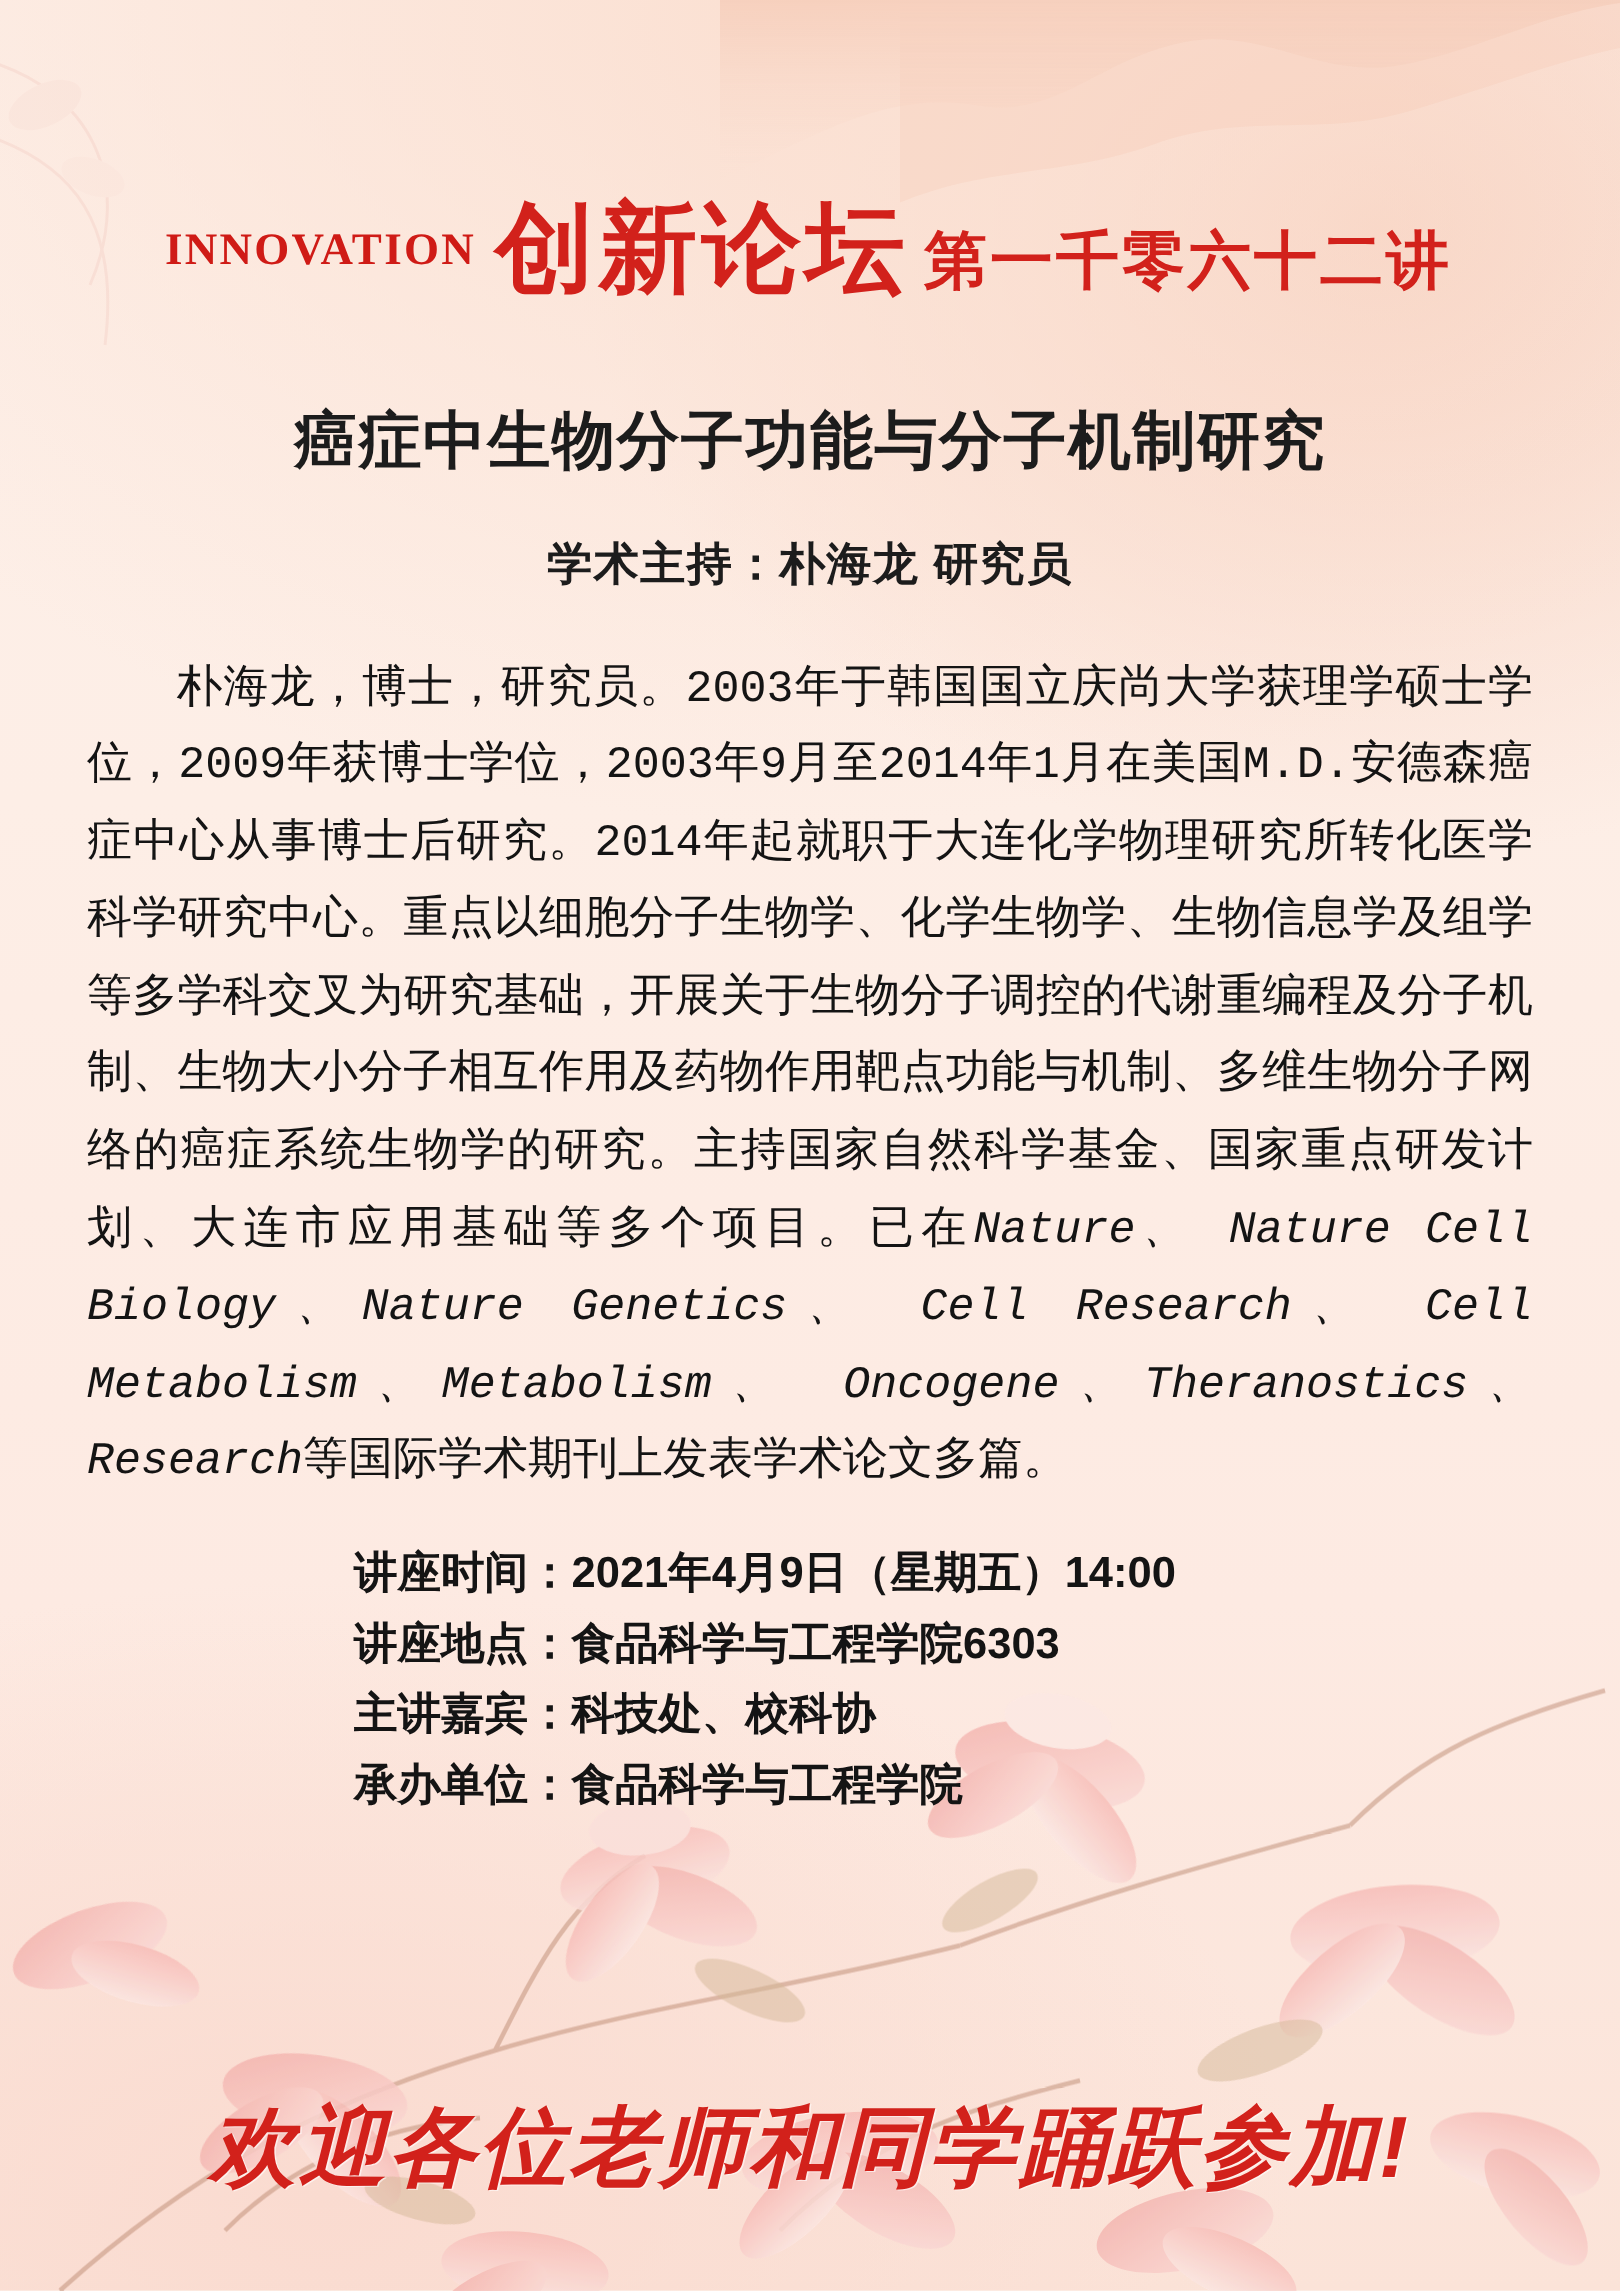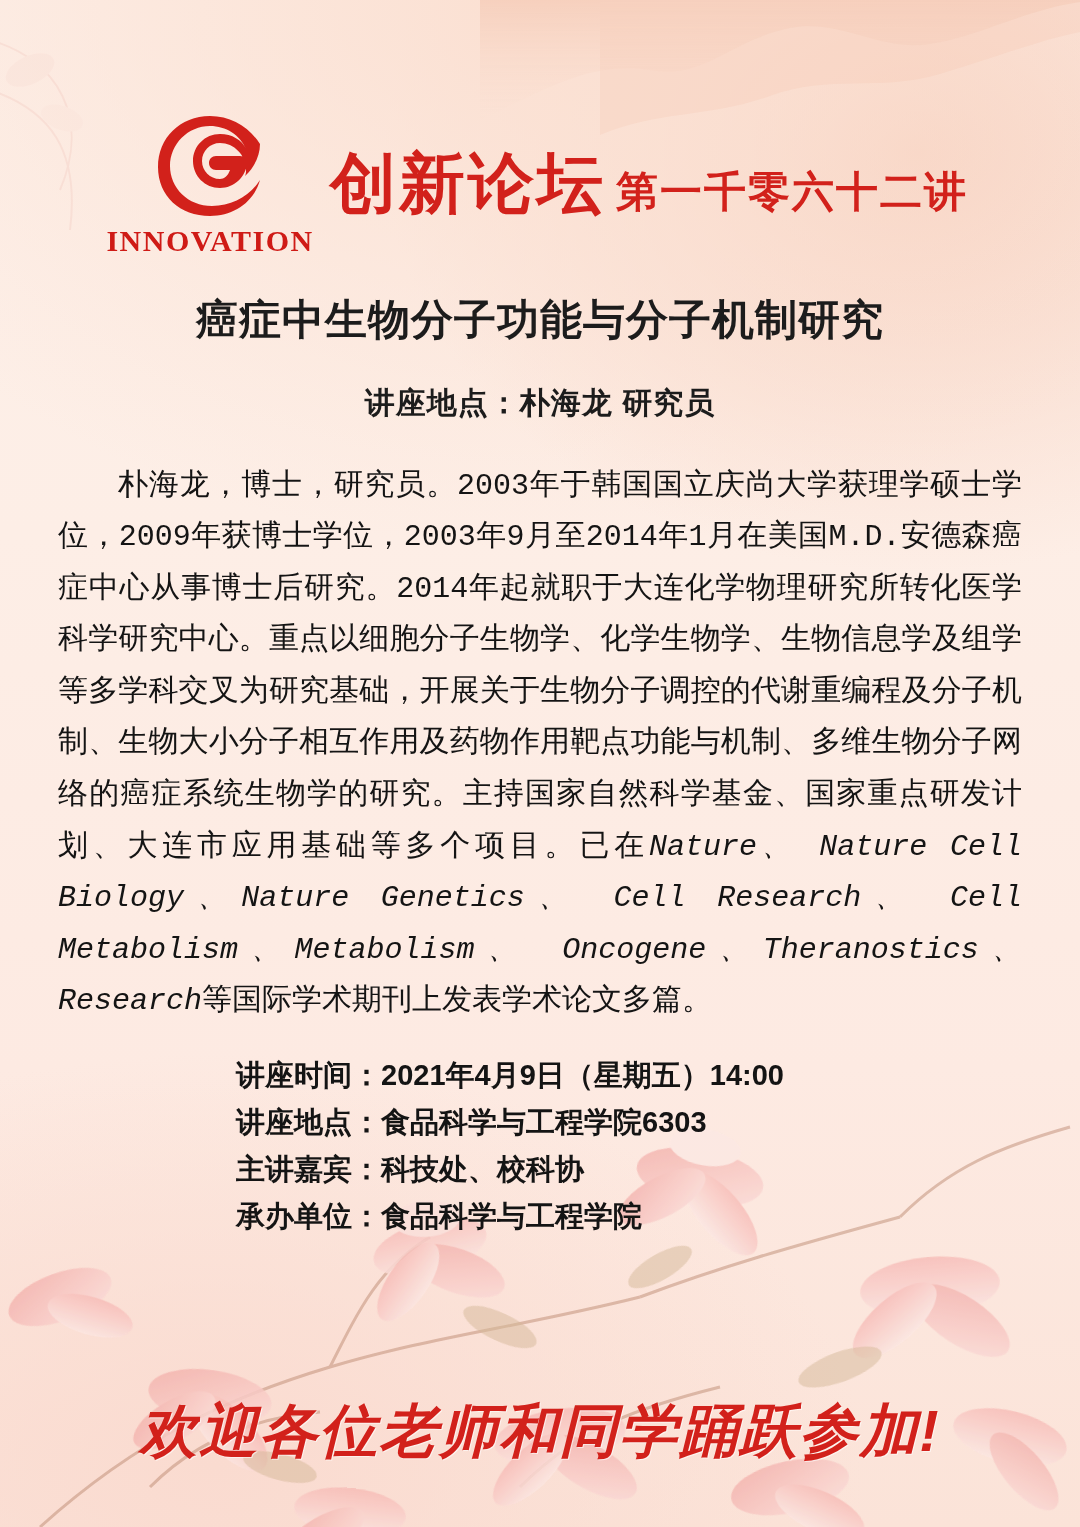--- a/index.html
+++ b/index.html
@@ -60,21 +60,21 @@
   .header {
     display: flex;
     align-items: center;
     padding-top: 110px;
     padding-left: 52px;
   }
   .logo {
     width: 200px;
     flex: 0 0 200px;
     display: flex;
-    flex-direction: column;
+    flex-direction: row;
     align-items: center;
   }
   .logo-mark { width: 120px; height: 112px; }
   .logo-text {
     color: #cf1b16;
     font-family: "Liberation Serif", serif;
     font-size: 30px;
     letter-spacing: 1.5px;
     font-weight: 700;
     margin-top: 2px;
@@ -100,21 +100,21 @@
     letter-spacing: 2px;
     font-family: "Liberation Sans", sans-serif;
     white-space: nowrap;
   }
 
   .lecture-title {
     text-align: center;
     font-size: 42px;
     font-weight: 700;
     color: #1c1c1c;
-    margin-top: 34px;
+    margin-top: 44px;
     letter-spacing: 1px;
     font-family: "Liberation Sans", sans-serif;
   }
 
   .speakers {
     margin-top: 32px;
     text-align: center;
     font-size: 30px;
     color: #1c1c1c;
     line-height: 1.55;
@@ -271,21 +271,21 @@
     </div>
     <div class="title-block">
       <div class="forum-title">创新论坛</div>
       <div class="forum-session">第一千零六十二讲</div>
     </div>
   </div>
 
   <div class="lecture-title">癌症中生物分子功能与分子机制研究</div>
 
   <div class="speakers">
-    <div>讲座地点：朴海龙 研究员</div>
+    <div>学术主持：朴海龙 研究员</div>
   </div>
 
   <div class="bio"><span>朴海龙，博士，研究员。2003年于韩国国立庆尚大学获理学硕士学位，2009年获博士学位，2003年9月至2014年1月在美国M.D.安德森癌症中心从事博士后研究。2014年起就职于大连化学物理研究所转化医学科学研究中心。重点以细胞分子生物学、化学生物学、生物信息学及组学等多学科交叉为研究基础，开展关于生物分子调控的代谢重编程及分子机制、生物大小分子相互作用及药物作用靶点功能与机制、多维生物分子网络的癌症系统生物学的研究。主持国家自然科学基金、国家重点研发计划、大连市应用基础等多个项目。已在</span><i>Nature、 Nature Cell Biology、Nature Genetics、 Cell Research、 Cell Metabolism、Metabolism、 Oncogene、Theranostics、 Research</i><span>等国际学术期刊上发表学术论文多篇。</span></div>
 
   <div class="details">
     <div class="row">讲座时间：2021年4月9日（星期五）14:00</div>
     <div class="row">讲座地点：食品科学与工程学院6303</div>
     <div class="row">主讲嘉宾：科技处、校科协</div>
     <div class="row">承办单位：食品科学与工程学院</div>
   </div>

